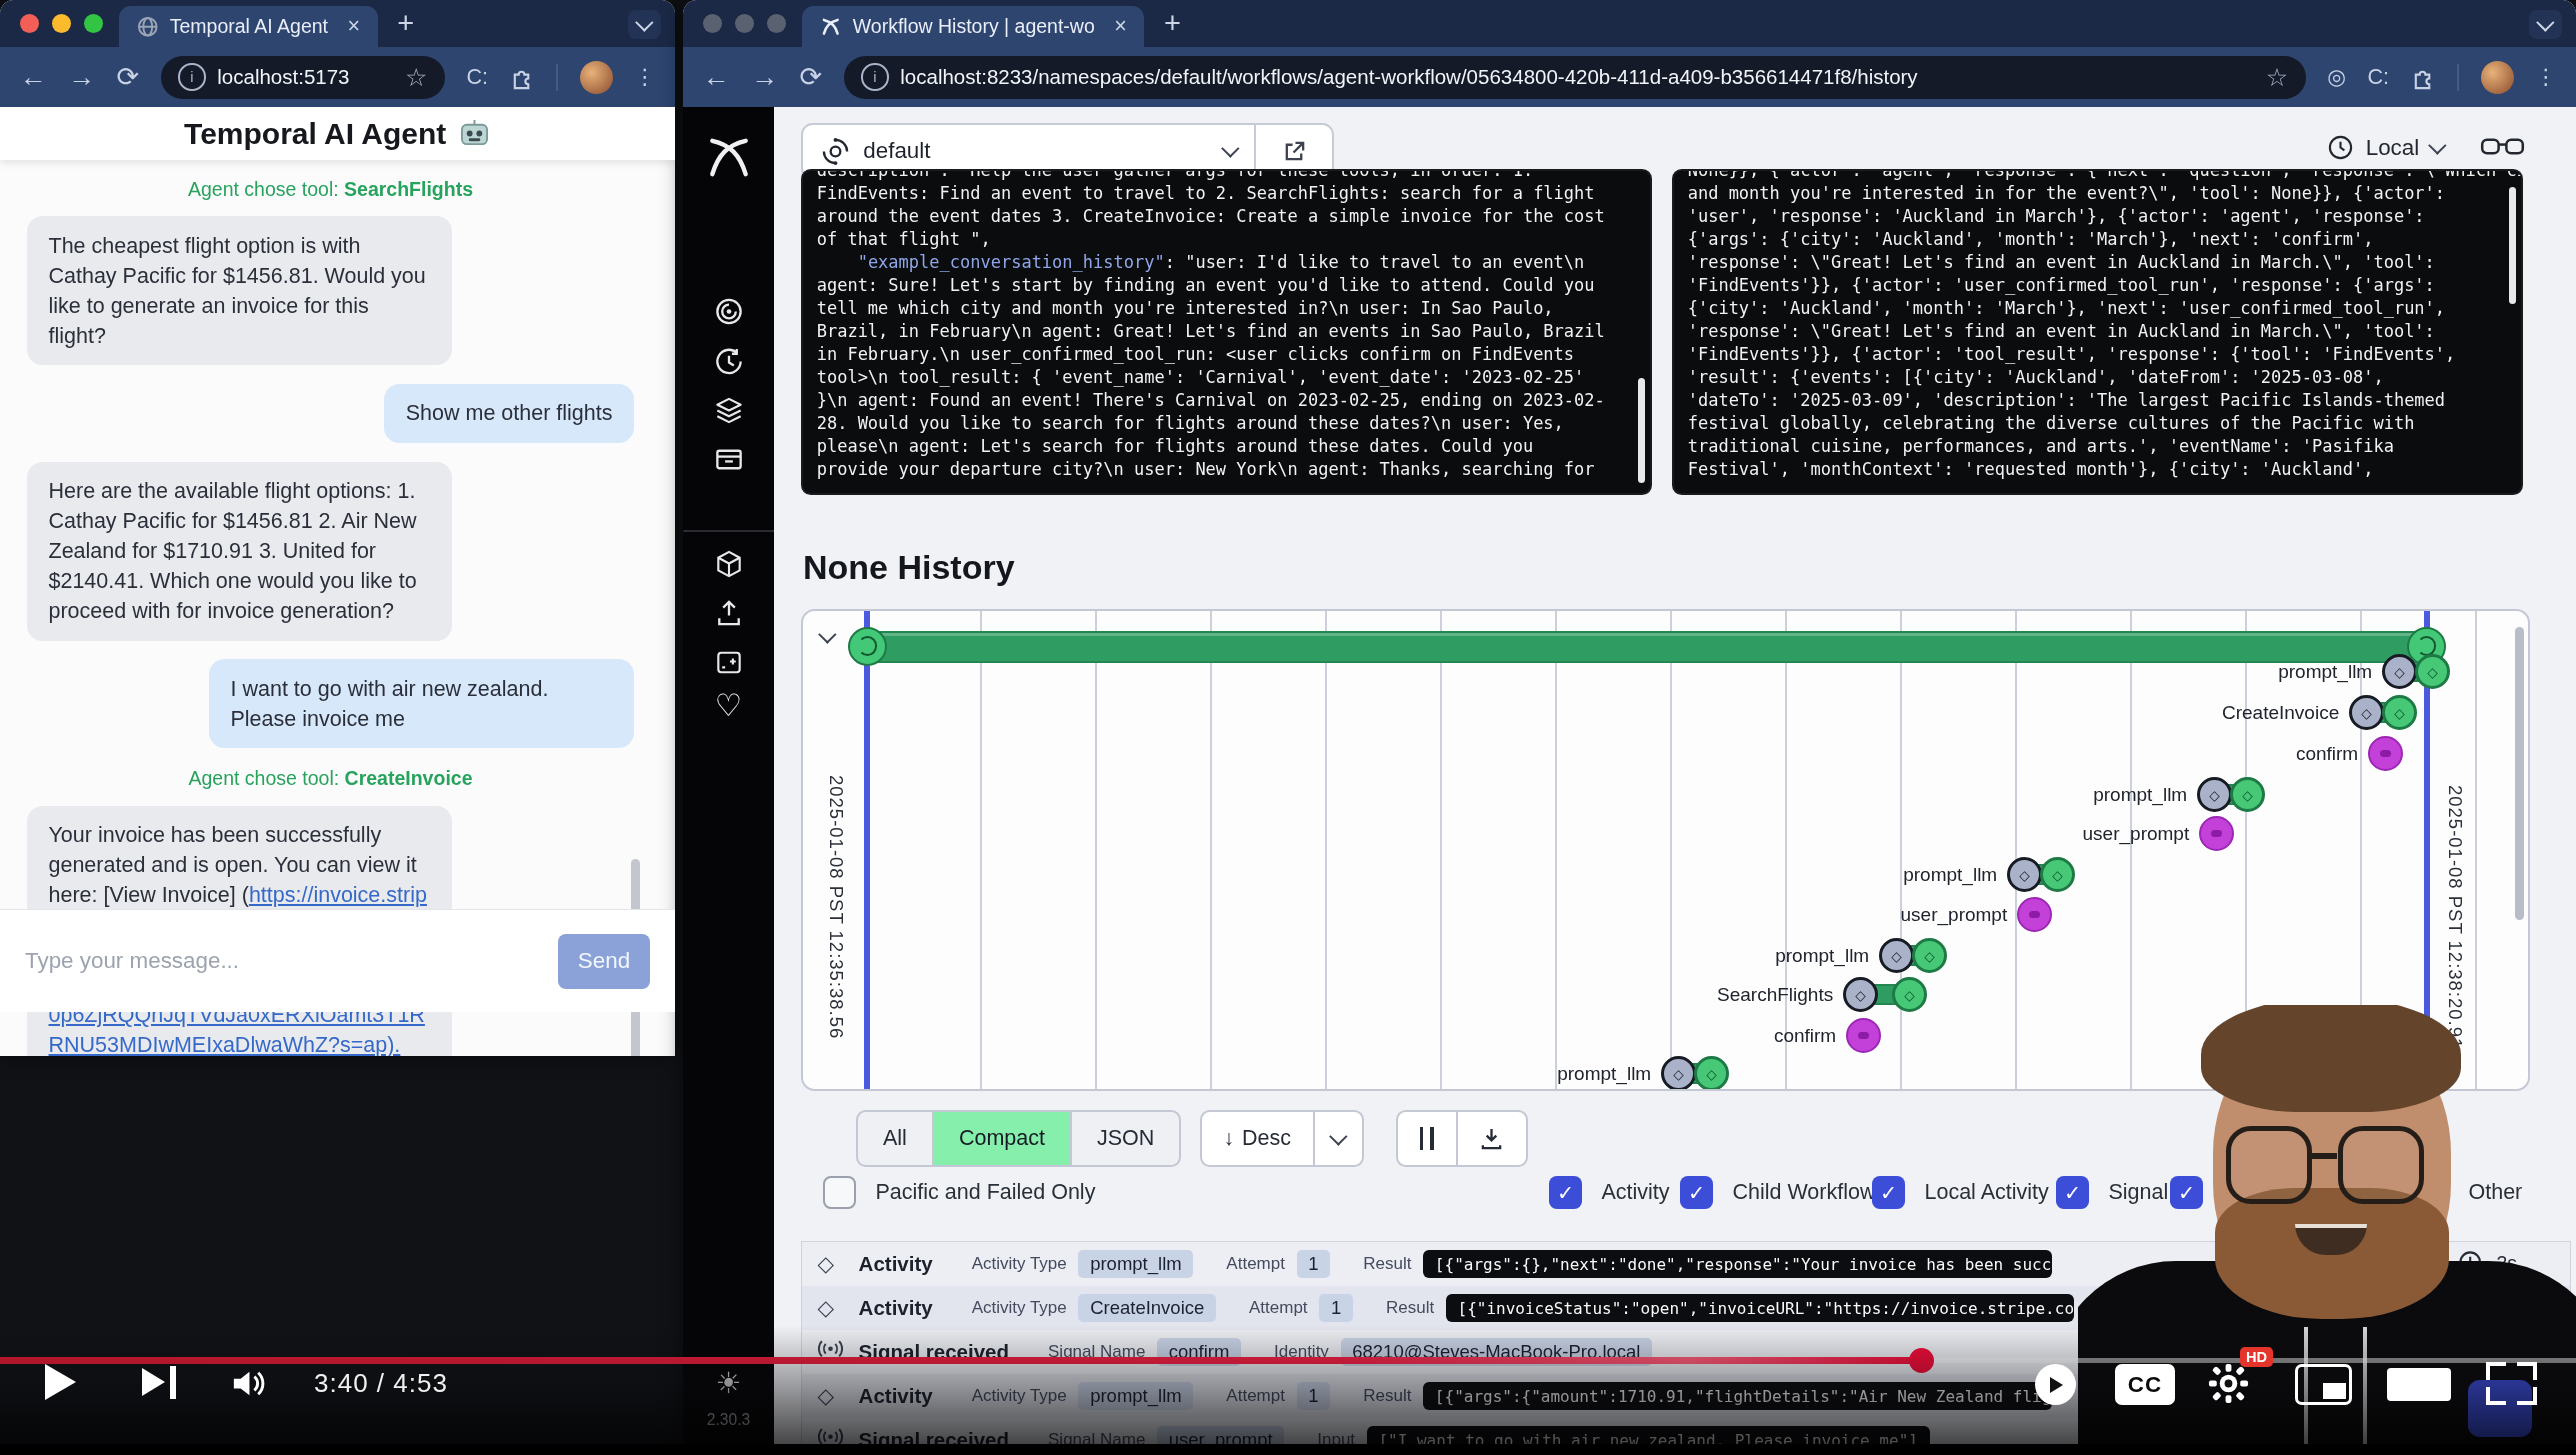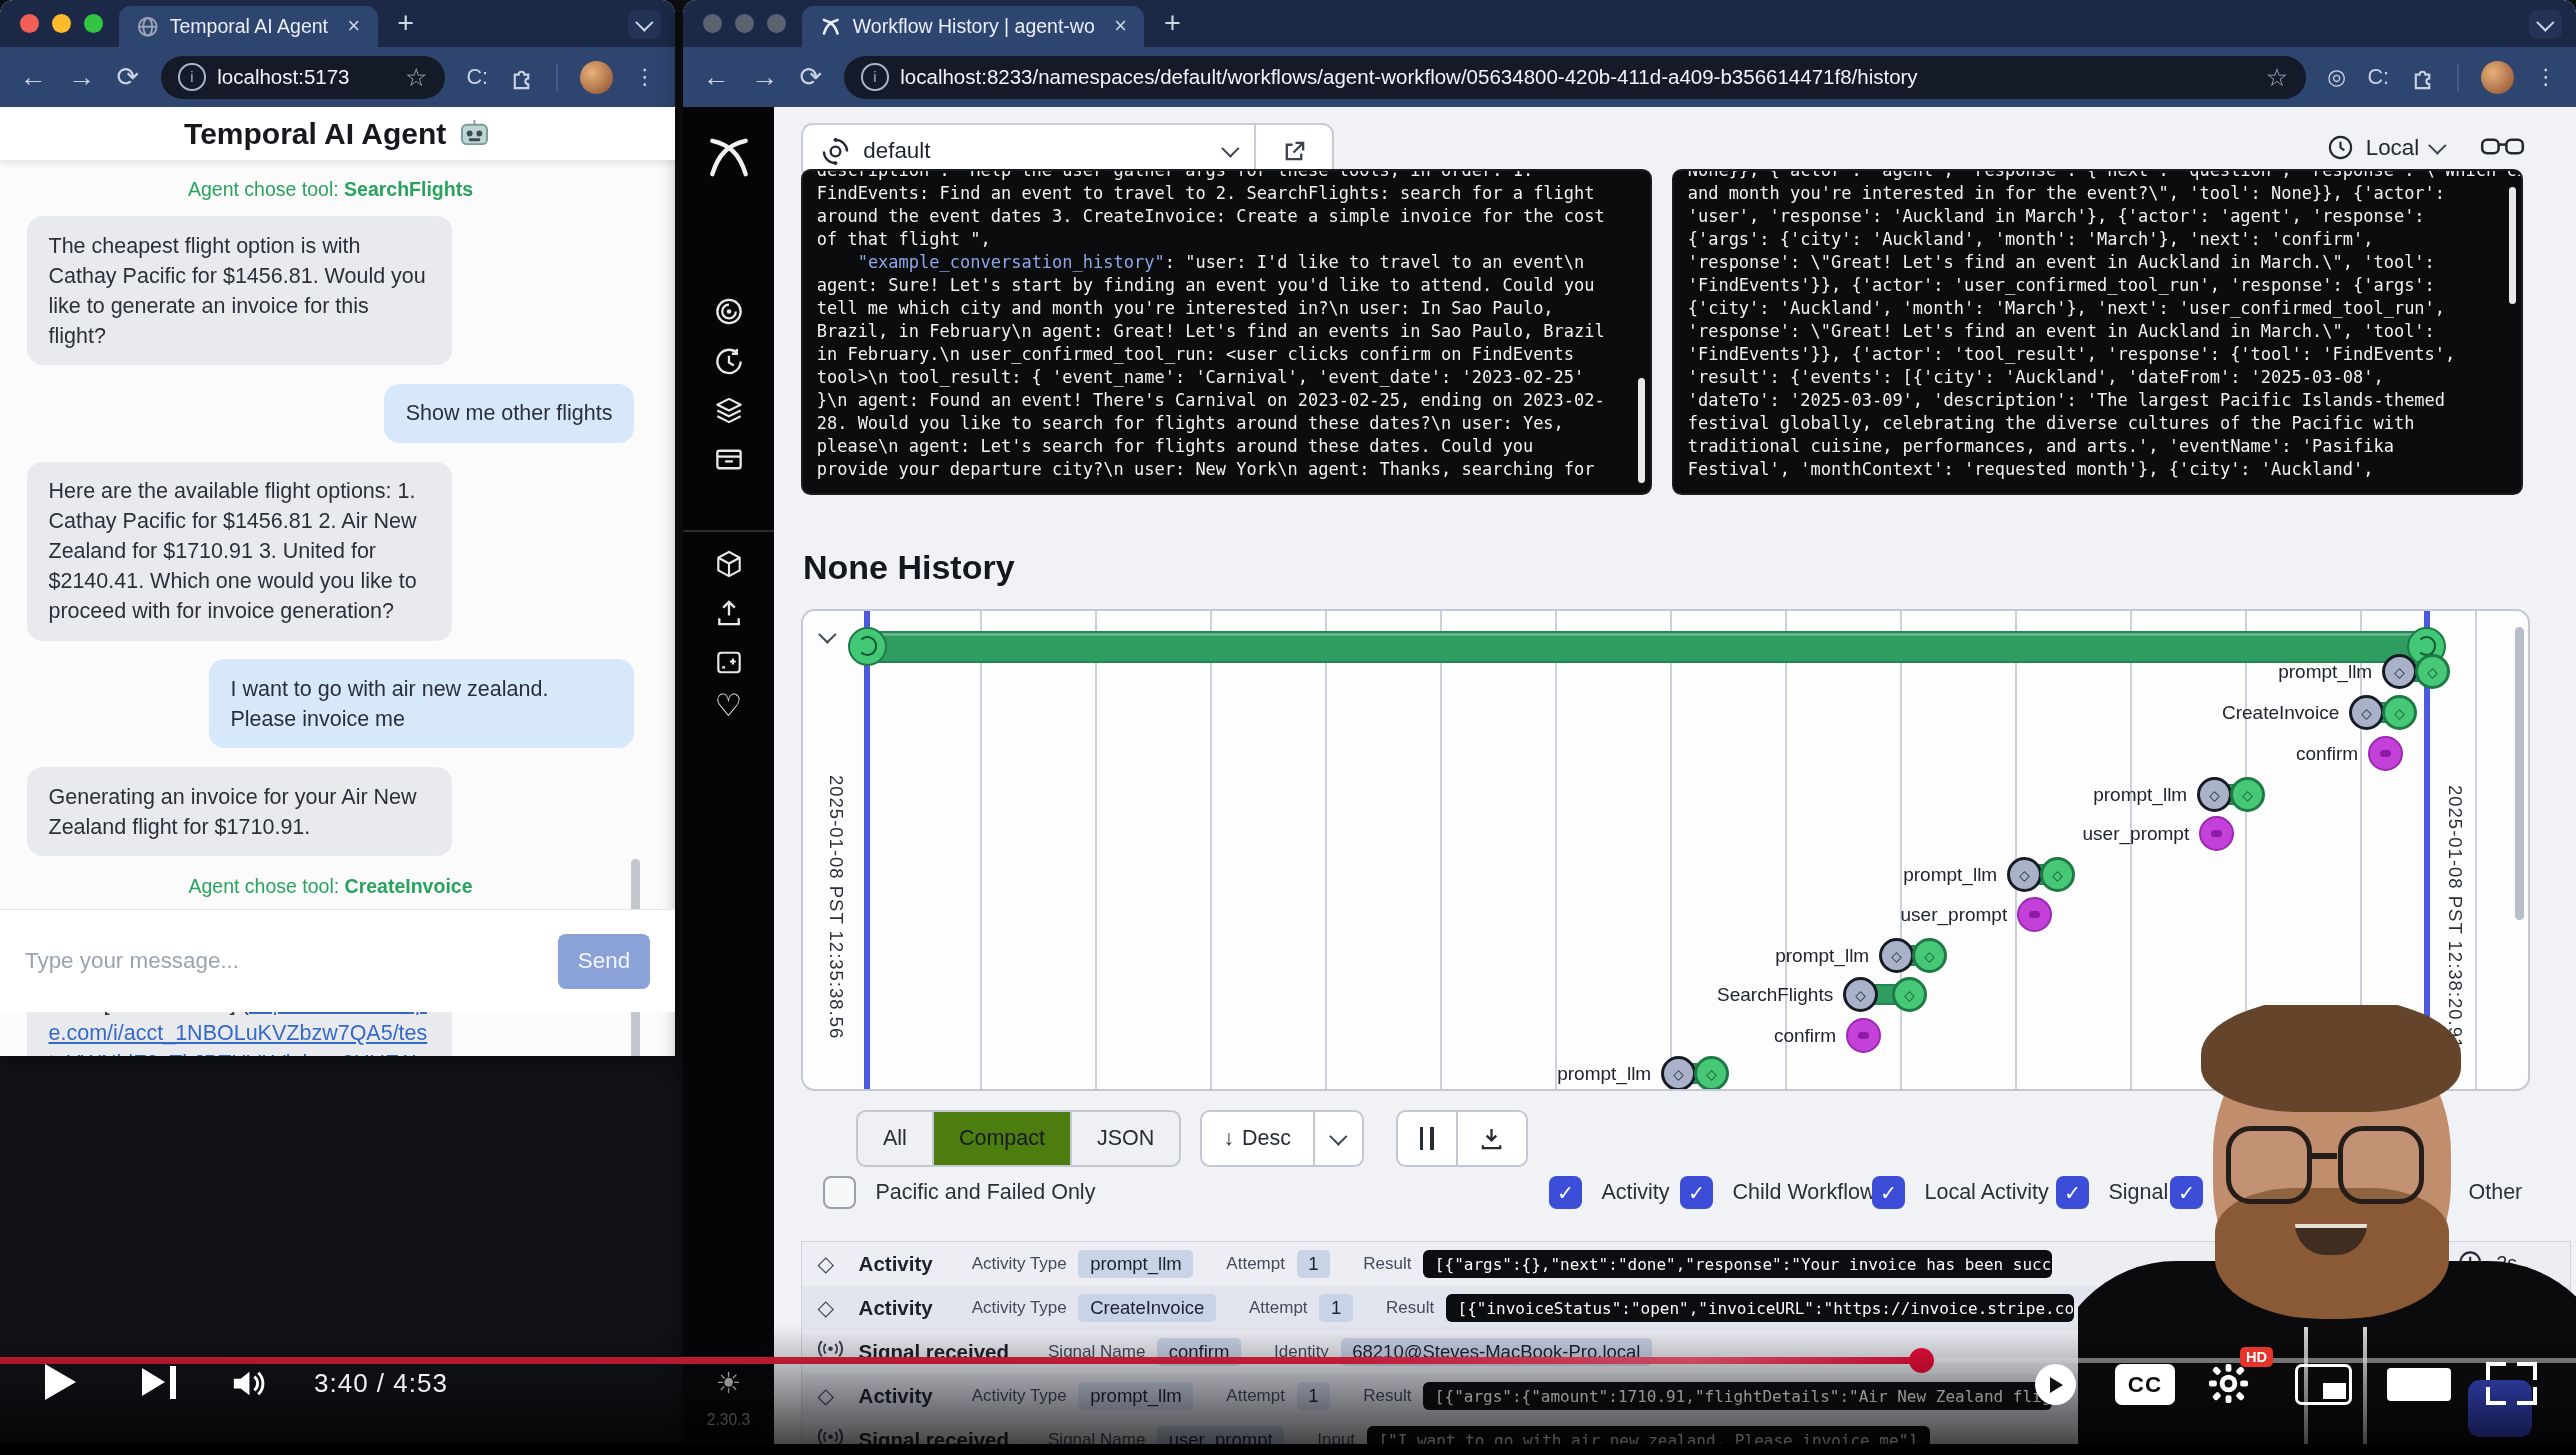--- a/index.html
+++ b/index.html
@@ -100,21 +100,21 @@
   .dot{position:absolute;top:0;width:35px;height:35px;border-radius:50%;box-sizing:border-box;
       display:grid;place-items:center;font-size:13.7px;}
   .dot.gray{left:0;background:#a9b2c9;border:3.9px solid #171b24;color:#171b24;}
   .dot.green{background:#46c877;border:3.9px solid #1e7a45;color:#0f4f2a;}
   .dot.sig{left:0;background:#c341d8;border:2.9px solid #9c27b4;}
   .dot.sig::after{content:"";width:11.7px;height:7.8px;border-radius:3.9px;background:#8d1ba6;}
   .seg{left:82px;top:1003px;height:57px;display:flex;border:2px solid #c3c8d4;border-radius:9.8px;
       overflow:hidden;background:#eef0f4;box-sizing:border-box;}
   .seg span{display:grid;place-items:center;padding:0 25px;font-size:21.5px;color:#262b35;border-right:2px solid #c3c8d4;}
   .seg span:last-child{border-right:none;}
-  .seg .sel{background:#4d7c0f;color:#171b26;}
+  .seg .sel{background:#86efac;color:#171b26;}
   .btngrp{top:1003px;height:57px;display:flex;background:#fff;border:2px solid #c3c8d4;border-radius:9.8px;
       box-sizing:border-box;overflow:hidden;}
   .btngrp .cell{display:flex;align-items:center;gap:7.8px;padding:0 21.5px;font-size:21.5px;color:#262b35;
       border-right:2px solid #c3c8d4;}
   .btngrp .cell:last-child{border-right:none;}
   .pauseic{display:flex;gap:6.8px;} .pauseic i{width:3.9px;height:23.4px;background:#262b35;}
   .cbrow{top:1069px;display:flex;align-items:center;gap:19.5px;}
   .cb{width:33px;height:33px;border-radius:7.8px;box-sizing:border-box;display:grid;place-items:center;}
   .cb.off{border:2.9px solid #9aa1ad;background:#f7f8fa;}
   .cb.on{background:#3c4ed8;color:#fff;font-size:20.5px;}
@@ -237,21 +237,20 @@
           <circle cx="22" cy="15" r="3" fill="#3c4a52"></circle>
         <rect x="11" y="20" width="12" height="3" rx="1.5" fill="#3c4a52"></rect>
       </svg>
     </div>
     <div class="chat-body" id="chat-body">
         <div class="toolnote"><span>Agent chose tool: </span><b>SearchFlights</b></div>
         <div class="msg agent">The cheapest flight option is with Cathay Pacific for $1456.81. Would you like to generate an invoice for this flight?</div>
         <div class="msg user">Show me other flights</div>
         <div class="msg agent">Here are the available flight options: 1. Cathay Pacific for $1456.81 2. Air New Zealand for $1710.91 3. United for $2140.41. Which one would you like to proceed with for invoice generation?</div>
         <div class="msg user">I want to go with air new zealand. Please invoice me</div>
-        <div class="msg agent">Generating an invoice for your Air New Zealand flight for $1710.91.</div>
         <div class="toolnote"><span>Agent chose tool: </span><b>CreateInvoice</b></div>
         <div class="msg agent">Your invoice has been successfully generated and is open. You can view it here: [View Invoice] (<a>https://invoice.stripe.com/i/acct_1NBOLuKVZbzw7QA5/test_YWNjdF8xTkJPTHVLVlpienc3UUE1LF9SWUNQZE43TlRGcWJyelVTbzR5Y0p6ZjRQQnJqTVdJa0xERXlOamt3T1RRNU53MDIwMEIxaDlwaWhZ?s=ap).</a> Reference: 9AB8A670-0001.</div>
         <div class="chat-ended">Chat ended</div>
       </div>
     <div class="chat-scrollbar"></div>
     <div class="inputbar">
       <span class="placeholder">Type your message...</span>
       <span class="sendbtn">Send</span>
     </div>
     <span class="startnew">Start New Chat</span>

